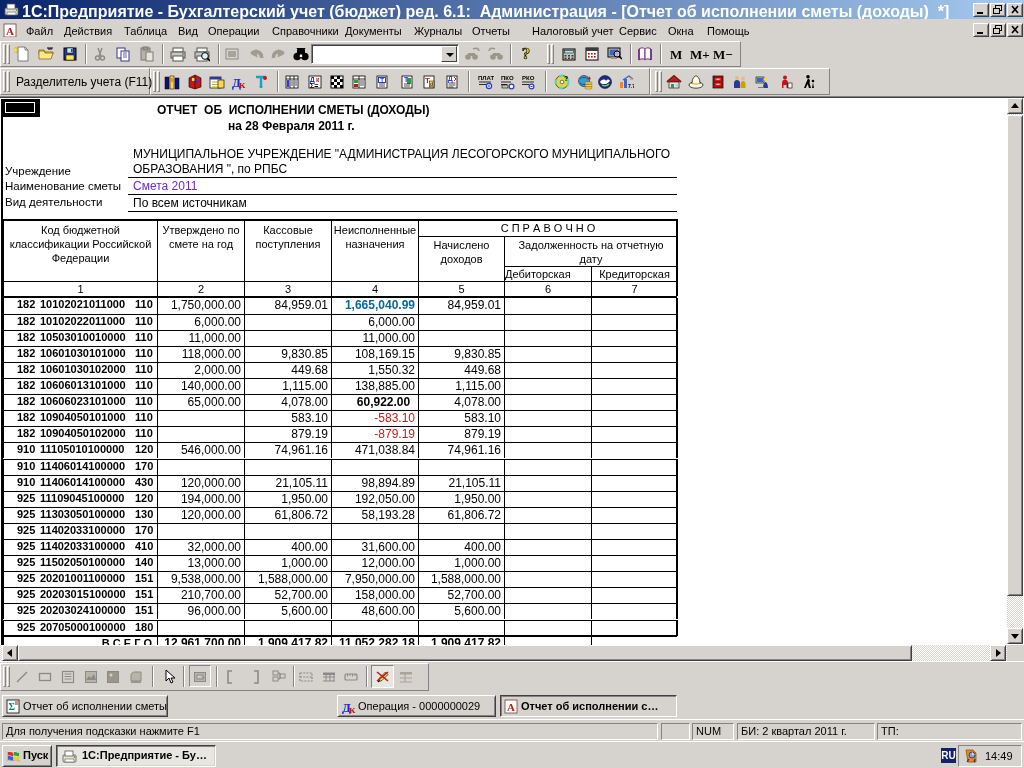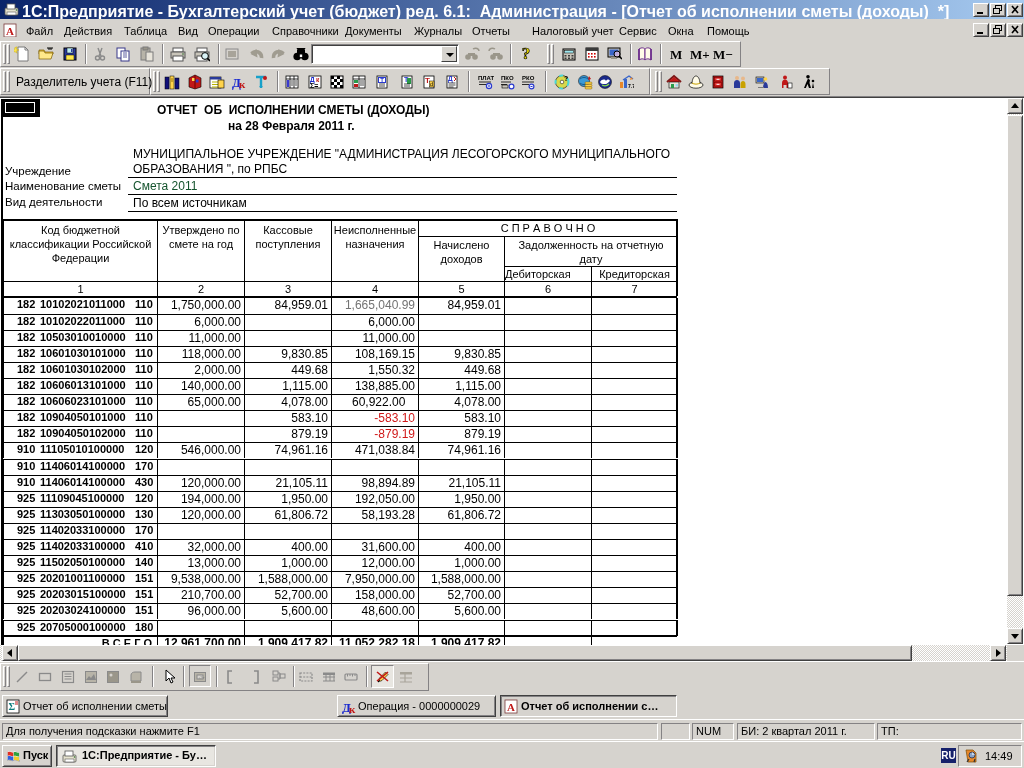--- a/index.html
+++ b/index.html
@@ -517,21 +517,21 @@
 <div class="abs" style="left:1px;top:1px;width:2px;height:546px;background:#000"></div>
 <div class="abs" style="left:2px;top:1px;width:38px;height:18px;background:#000"></div>
 <div class="abs" style="left:5px;top:4px;width:30px;height:11px;border:1px solid #fff"></div>
 <div class="rt" style="left:157px;top:5px;font-size:12px;font-weight:bold;color:#000;">ОТЧЕТ  ОБ  ИСПОЛНЕНИИ СМЕТЫ (ДОХОДЫ)</div>
 <div class="rt" style="left:228px;top:21px;font-size:12px;font-weight:bold;color:#000;">на 28 Февраля 2011 г.</div>
 <div class="rt" style="left:5px;top:67px;font-size:11.5px;font-weight:normal;color:#000;">Учреждение</div>
 <div class="rt" style="left:5px;top:82px;font-size:11.5px;font-weight:normal;color:#000;">Наименование сметы</div>
 <div class="rt" style="left:5px;top:98px;font-size:11.5px;font-weight:normal;color:#000;">Вид деятельности</div>
 <div class="rt" style="left:133px;top:49px;font-size:12px;font-weight:normal;color:#000;">МУНИЦИПАЛЬНОЕ УЧРЕЖДЕНИЕ "АДМИНИСТРАЦИЯ ЛЕСОГОРСКОГО МУНИЦИПАЛЬНОГО</div>
 <div class="rt" style="left:133px;top:64px;font-size:12px;font-weight:normal;color:#000;">ОБРАЗОВАНИЯ ", по РПБС</div>
-<div class="rt" style="left:133px;top:81px;font-size:12px;font-weight:normal;color:#14532d;">Смета 2011</div>
+<div class="rt" style="left:133px;top:81px;font-size:12px;font-weight:normal;color:#6d28d9;">Смета 2011</div>
 <div class="rt" style="left:133px;top:98px;font-size:12px;font-weight:normal;color:#000;">По всем источникам</div>
 <div class="ul" style="left:128px;top:79px;width:549px"></div>
 <div class="ul" style="left:128px;top:96px;width:549px"></div>
 <div class="ul" style="left:128px;top:113px;width:549px"></div>
 <div class="cell" style="left:2px;top:121px;width:155px;height:62px;border-left-width:2px;border-top-width:2px;font-size:11px;font-weight:normal;text-align:center;color:#000;">
         <div style="padding-top:2px;line-height:14px">Код бюджетной<br>классификации Российской<br>Федерации</div>
       </div>
 <div class="cell" style="left:157px;top:121px;width:87px;height:62px;border-left-width:1px;border-top-width:2px;font-size:11px;font-weight:normal;text-align:center;color:#000;">
         <div style="padding-top:2px;line-height:14px">Утверждено по<br>смете на год</div>
       </div>
@@ -559,21 +559,21 @@
 <div class="cell" style="left:591px;top:183px;width:86px;height:15px;border-left-width:1px;border-top-width:1px;font-size:11px;font-weight:normal;text-align:center;color:#000;line-height:14px;">7</div>
 <div class="abs" style="left:676px;top:121px;width:2px;height:77px;background:#000"></div>
 <div class="abs" style="left:2px;top:198px;width:675px;height:2px;background:#000"></div>
 <div class="cell" style="left:2px;top:200px;width:155px;height:16px;border-left-width:2px;border-top-width:0px;font-size:11px;font-weight:bold;text-align:left;color:#000;">
         <span style="position:absolute;left:13px">182</span>
         <span style="position:absolute;left:36px">10102021011000</span>
         <span style="position:absolute;left:131px">110</span>
       </div>
 <div class="cell" style="left:157px;top:200px;width:87px;height:16px;border-left-width:1px;border-top-width:0px;font-size:12px;font-weight:normal;text-align:right;color:#000;line-height:14px;padding-right:3px;">1,750,000.00</div>
 <div class="cell" style="left:244px;top:200px;width:87px;height:16px;border-left-width:1px;border-top-width:0px;font-size:12px;font-weight:normal;text-align:right;color:#000;line-height:14px;padding-right:3px;">84,959.01</div>
-<div class="cell" style="left:331px;top:200px;width:87px;height:16px;border-left-width:1px;border-top-width:0px;font-size:12px;font-weight:normal;text-align:right;color:#737373;line-height:14px;padding-right:3px;">1,665,040.99</div>
+<div class="cell" style="left:331px;top:200px;width:87px;height:16px;border-left-width:1px;border-top-width:0px;font-size:12px;font-weight:bold;text-align:right;color:#0369a1;line-height:14px;padding-right:3px;">1,665,040.99</div>
 <div class="cell" style="left:418px;top:200px;width:86px;height:16px;border-left-width:1px;border-top-width:0px;font-size:12px;font-weight:normal;text-align:right;color:#000;line-height:14px;padding-right:3px;">84,959.01</div>
 <div class="cell" style="left:504px;top:200px;width:87px;height:16px;border-left-width:1px;border-top-width:0px;font-size:11px;font-weight:normal;text-align:center;color:#000;"></div>
 <div class="cell" style="left:591px;top:200px;width:86px;height:16px;border-left-width:1px;border-top-width:0px;font-size:11px;font-weight:normal;text-align:center;color:#000;"></div>
 <div class="abs" style="left:676px;top:200px;width:2px;height:16px;background:#000"></div>
 <div class="cell" style="left:2px;top:216px;width:155px;height:16px;border-left-width:2px;border-top-width:1px;font-size:11px;font-weight:bold;text-align:left;color:#000;">
         <span style="position:absolute;left:13px">182</span>
         <span style="position:absolute;left:36px">10102022011000</span>
         <span style="position:absolute;left:131px">110</span>
       </div>
 <div class="cell" style="left:157px;top:216px;width:87px;height:16px;border-left-width:1px;border-top-width:1px;font-size:12px;font-weight:normal;text-align:right;color:#000;line-height:14px;padding-right:3px;">6,000.00</div>
@@ -631,21 +631,21 @@
 <div class="cell" style="left:504px;top:280px;width:87px;height:16px;border-left-width:1px;border-top-width:1px;font-size:11px;font-weight:normal;text-align:center;color:#000;"></div>
 <div class="cell" style="left:591px;top:280px;width:86px;height:16px;border-left-width:1px;border-top-width:1px;font-size:11px;font-weight:normal;text-align:center;color:#000;"></div>
 <div class="abs" style="left:676px;top:280px;width:2px;height:16px;background:#000"></div>
 <div class="cell" style="left:2px;top:296px;width:155px;height:16px;border-left-width:2px;border-top-width:1px;font-size:11px;font-weight:bold;text-align:left;color:#000;">
         <span style="position:absolute;left:13px">182</span>
         <span style="position:absolute;left:36px">10606023101000</span>
         <span style="position:absolute;left:131px">110</span>
       </div>
 <div class="cell" style="left:157px;top:296px;width:87px;height:16px;border-left-width:1px;border-top-width:1px;font-size:12px;font-weight:normal;text-align:right;color:#000;line-height:14px;padding-right:3px;">65,000.00</div>
 <div class="cell" style="left:244px;top:296px;width:87px;height:16px;border-left-width:1px;border-top-width:1px;font-size:12px;font-weight:normal;text-align:right;color:#000;line-height:14px;padding-right:3px;">4,078.00</div>
-<div class="cell" style="left:331px;top:296px;width:87px;height:16px;border-left-width:1px;border-top-width:1px;font-size:12px;font-weight:normal;text-align:left;color:#000;line-height:14px;padding-right:3px;padding-left:20px;">60,922.00</div>
+<div class="cell" style="left:331px;top:296px;width:87px;height:16px;border-left-width:1px;border-top-width:1px;font-size:12px;font-weight:bold;text-align:center;color:#000;line-height:14px;padding-right:3px;padding-left:20px;">60,922.00</div>
 <div class="cell" style="left:418px;top:296px;width:86px;height:16px;border-left-width:1px;border-top-width:1px;font-size:12px;font-weight:normal;text-align:right;color:#000;line-height:14px;padding-right:3px;">4,078.00</div>
 <div class="cell" style="left:504px;top:296px;width:87px;height:16px;border-left-width:1px;border-top-width:1px;font-size:11px;font-weight:normal;text-align:center;color:#000;"></div>
 <div class="cell" style="left:591px;top:296px;width:86px;height:16px;border-left-width:1px;border-top-width:1px;font-size:11px;font-weight:normal;text-align:center;color:#000;"></div>
 <div class="abs" style="left:676px;top:296px;width:2px;height:16px;background:#000"></div>
 <div class="cell" style="left:2px;top:312px;width:155px;height:16px;border-left-width:2px;border-top-width:1px;font-size:11px;font-weight:bold;text-align:left;color:#000;">
         <span style="position:absolute;left:13px">182</span>
         <span style="position:absolute;left:36px">10904050101000</span>
         <span style="position:absolute;left:131px">110</span>
       </div>
 <div class="cell" style="left:157px;top:312px;width:87px;height:16px;border-left-width:1px;border-top-width:1px;font-size:12px;font-weight:normal;text-align:right;color:#000;line-height:14px;padding-right:3px;"></div>

